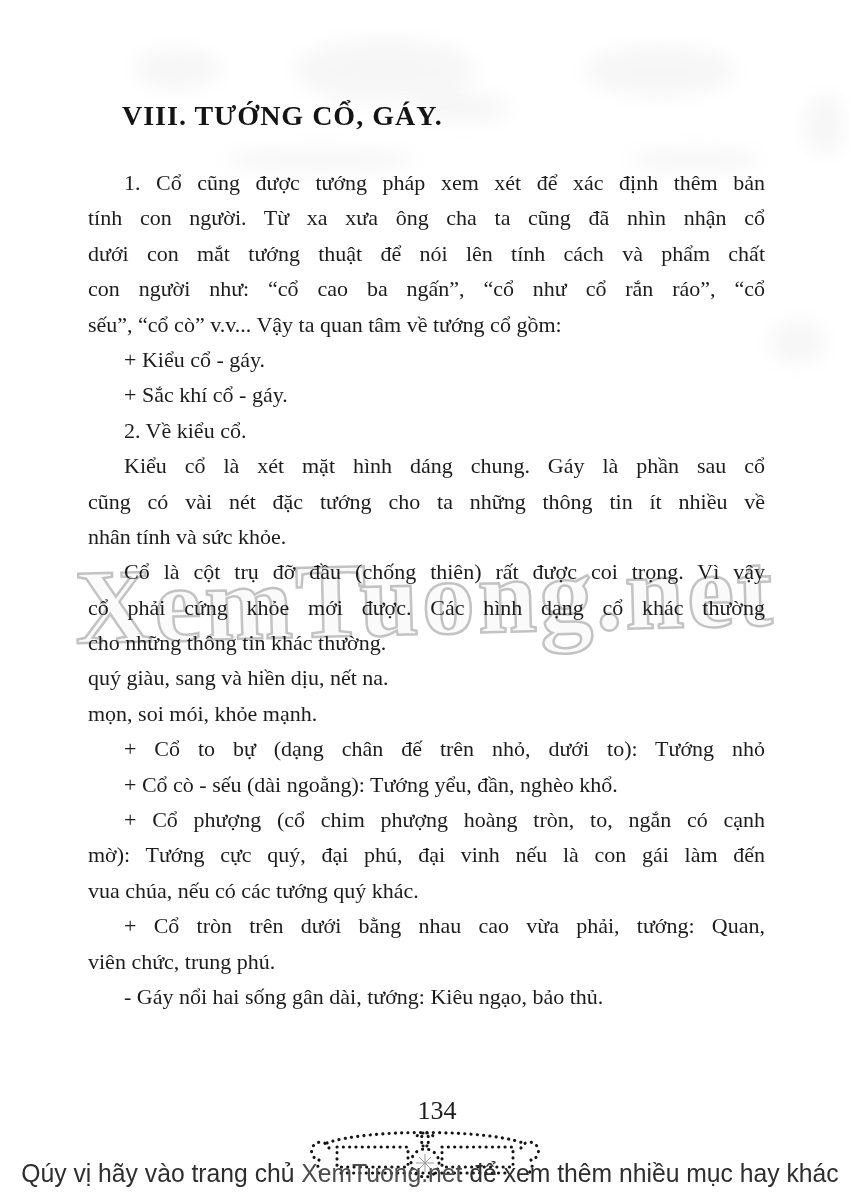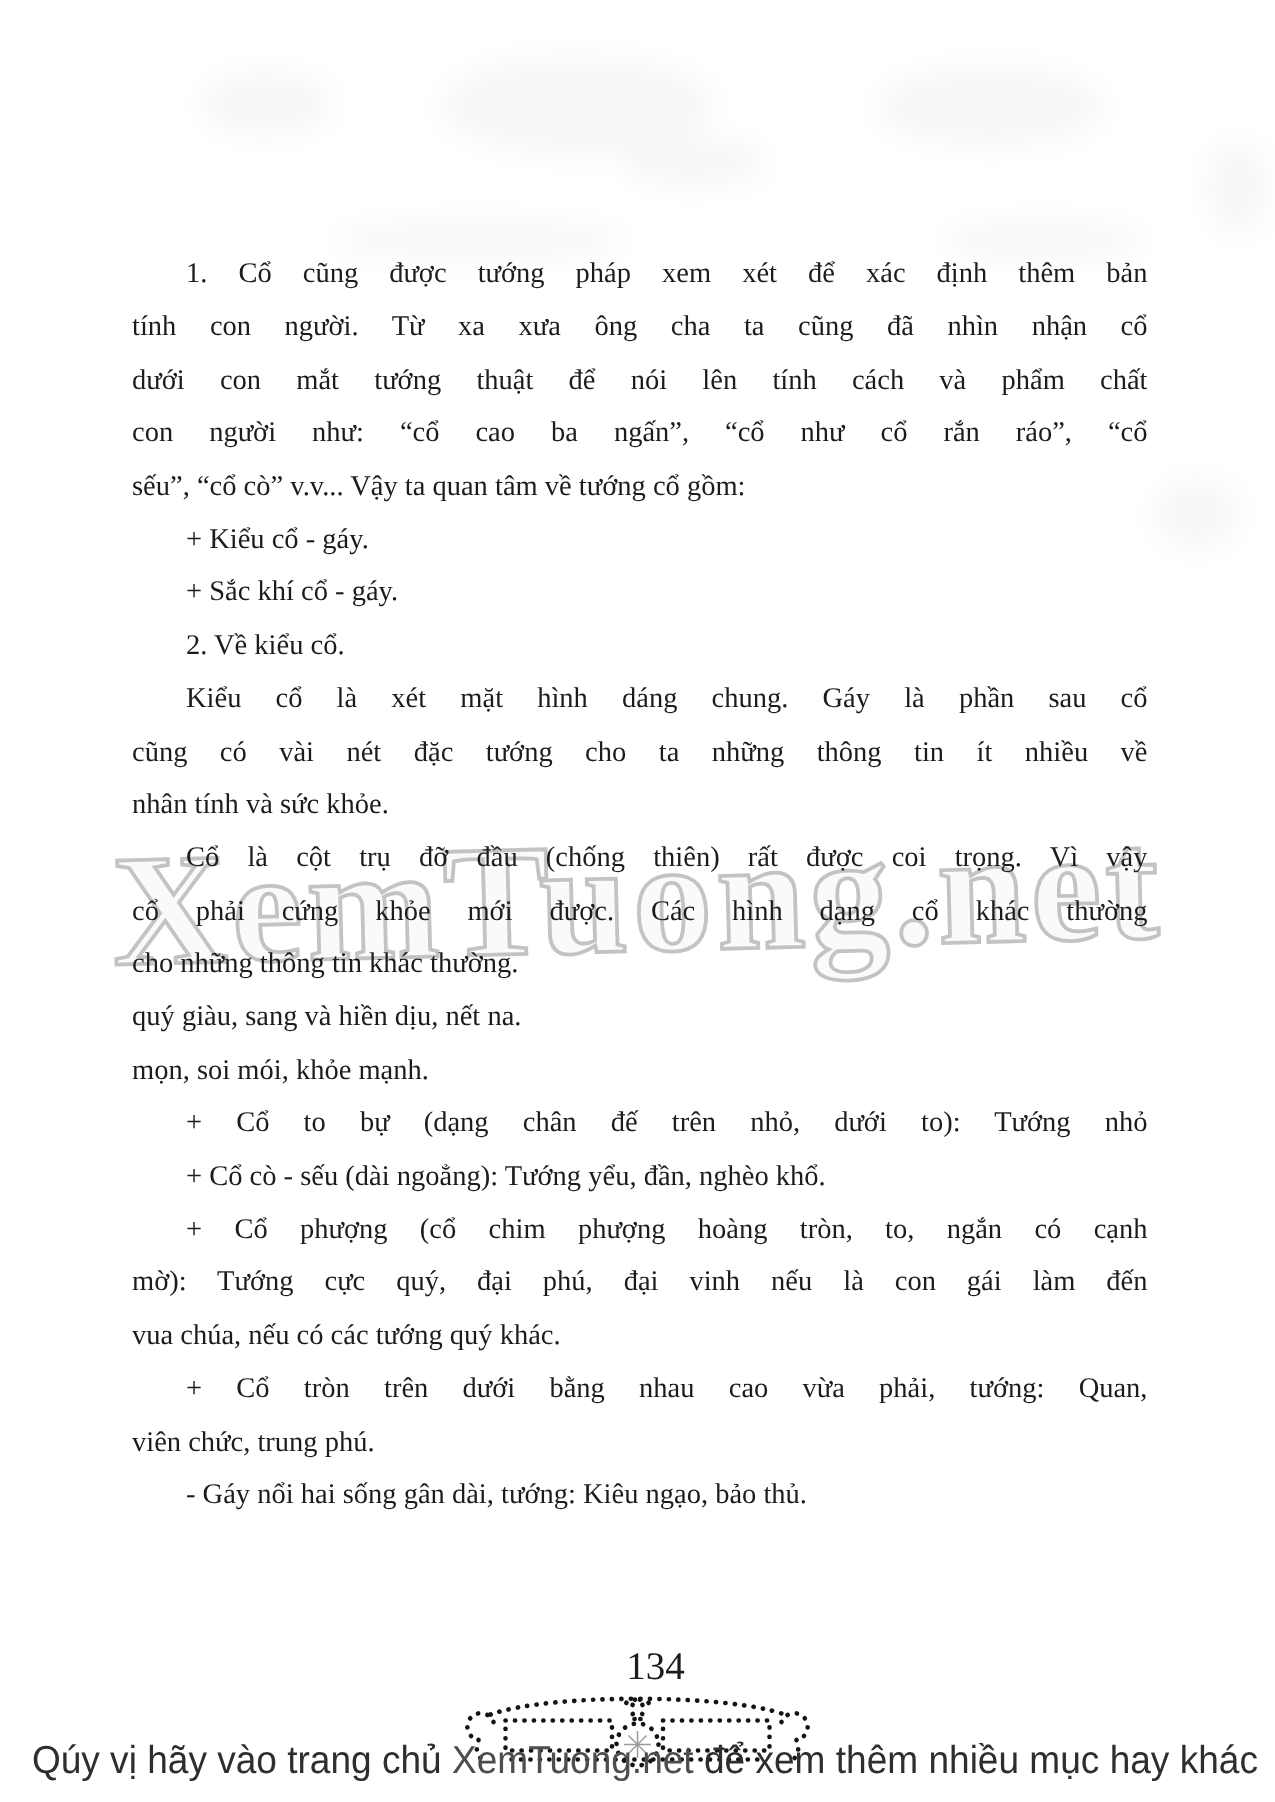--- a/index.html
+++ b/index.html
@@ -42,21 +42,21 @@
     transform:rotate(-1.5deg);
     z-index:1;
     white-space:nowrap;
   }
   .text-block{
     position:absolute;
     left:88px;top:165px;
     width:677px;
     z-index:2;
     color:#1c1c1c;
-    font-size:19px;
+    font-size:22px;
   }
   .bodyline{
     height:35.4px;
     line-height:35.4px;
     white-space:nowrap;
     overflow:visible;
   }
   .bodyline.just{
     white-space:normal;
     text-align:justify;
@@ -102,20 +102,21 @@
   <div class="smudge" style="left:295px;top:38px;width:180px;height:65px;"></div>
   <div class="smudge" style="left:585px;top:45px;width:150px;height:52px;"></div>
   <div class="smudge" style="left:415px;top:92px;width:95px;height:32px;"></div>
   <div class="smudge" style="left:225px;top:148px;width:190px;height:24px;"></div>
   <div class="smudge" style="left:630px;top:148px;width:130px;height:24px;"></div>
   <div class="smudge" style="left:770px;top:320px;width:55px;height:45px;"></div>
   <div class="smudge" style="left:805px;top:95px;width:40px;height:60px;"></div>
 
   <div class="watermark">XemTuong.net</div>
 
+  <div class="heading">VIII. TƯỚNG CỔ, GÁY.</div>
 
   <div class="text-block">
       <div class="bodyline indent just">1. Cổ cũng được tướng pháp xem xét để xác định thêm bản</div>
       <div class="bodyline just">tính con người. Từ xa xưa ông cha ta cũng đã nhìn nhận cổ</div>
       <div class="bodyline just">dưới con mắt tướng thuật để nói lên tính cách và phẩm chất</div>
       <div class="bodyline just">con người như: “cổ cao ba ngấn”, “cổ như cổ rắn ráo”, “cổ</div>
       <div class="bodyline">sếu”, “cổ cò” v.v... Vậy ta quan tâm về tướng cổ gồm:</div>
       <div class="bodyline indent">+ Kiểu cổ - gáy.</div>
       <div class="bodyline indent">+ Sắc khí cổ - gáy.</div>
       <div class="bodyline indent">2. Về kiểu cổ.</div>

